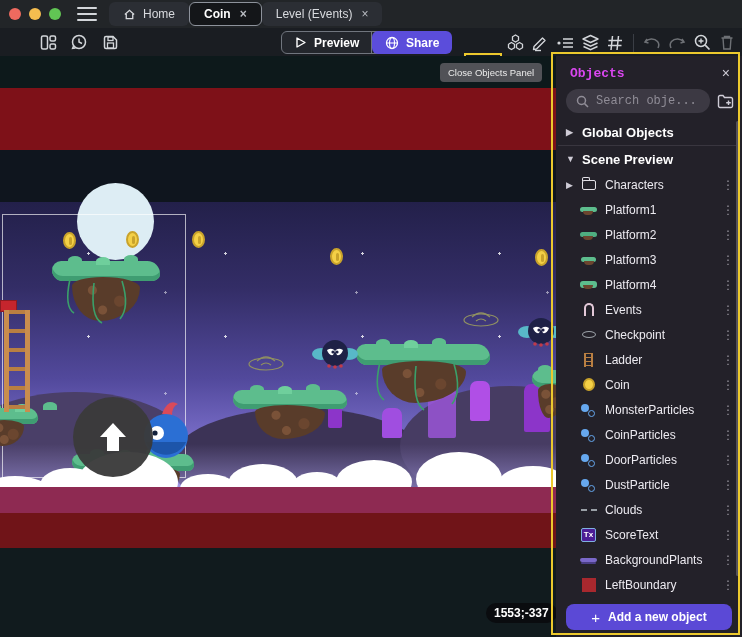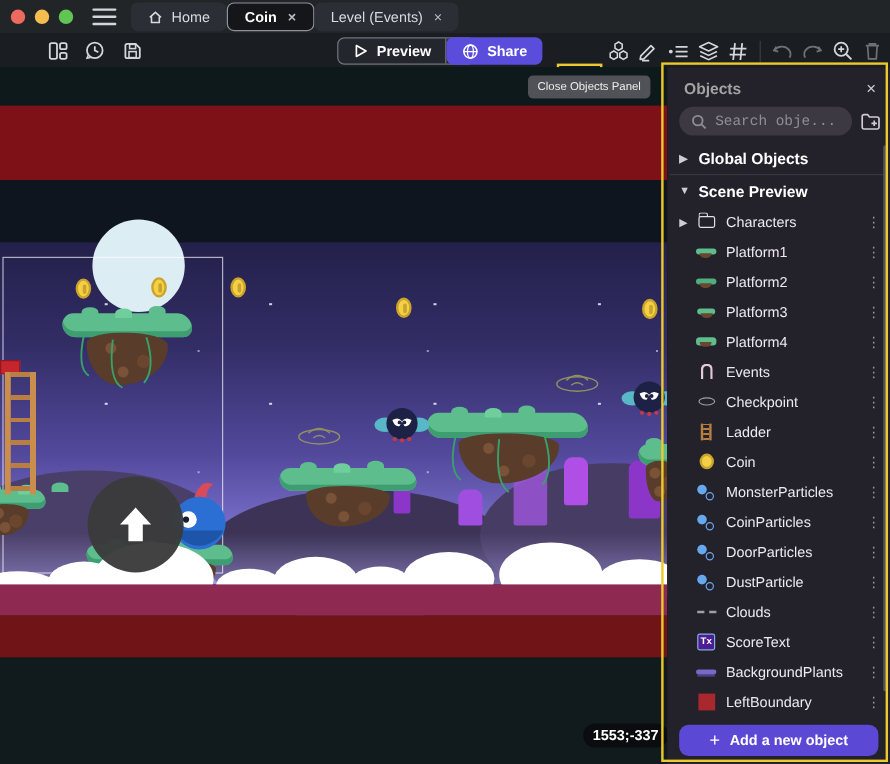--- a/index.html
+++ b/index.html
@@ -65,21 +65,21 @@
   .redcap { position:absolute; left:0; top:244px; width:17px; height:12px; background:#c5252d; box-shadow:inset 0 0 0 1px #8e1a20; }
   .arrowbtn { position:absolute; left:73px; top:341px; width:80px; height:80px; border-radius:50%; background:rgba(58,58,58,.96); display:flex; align-items:center; justify-content:center; }
   .cloudband i, .cloud { position:absolute; background:#fff; border-radius:50%; }
   .coordbadge { position:absolute; left:486px; top:547px; padding:3px 8px; background:#0a0c0f; border-radius:10px; color:#fff; font-size:12px; font-weight:bold; }
   .ufo { position:absolute; }
 
   
   .panel { position:absolute; left:556px; top:56px; width:186px; height:581px; background:#232129; display:flex; flex-direction:column; }
   .hl-panel { position:absolute; left:551px; top:52px; width:189px; height:583px; border:2px solid #ecc92d; pointer-events:none; z-index:40; }
   .p-head { display:flex; align-items:center; justify-content:space-between; padding:9px 12px 6px 14px; }
-  .p-title { color:#a3a3a3; font-size:13px; font-weight:bold; }
+  .p-title { color:#d946ef; font-size:13px; font-weight:bold;font-family:Liberation Mono, monospace; }
   .p-close { color:#cfccd6; font-size:14px; }
   .p-searchrow { display:flex; align-items:center; gap:7px; padding:2px 8px 6px 10px; }
   .searchbox { flex:1; display:flex; align-items:center; gap:7px; height:24px; background:#3c3943; border-radius:12px; padding:0 10px; color:#908d97; }
   .searchbox .ph { font-size:12px;font-family:Liberation Mono, monospace; }
   .p-section { display:flex; align-items:center; gap:8px; height:26px; padding:0 10px; color:#fff; font-size:13px; font-weight:bold; }
   .p-section .tri { color:#cfccd6; font-size:9px; width:8px; }
   .p-divider { height:1px; background:#39363f; margin:0 2px; }
   .p-list { flex:1; overflow:hidden; position:relative; }
   .orow { display:flex; align-items:center; height:25px; padding:0 8px 0 24px; gap:8px; color:#eceaf0; font-size:12px; }
   .orow .tri { width:8px; color:#cfccd6; font-size:9px; margin-left:-14px; margin-right:-2px; }

